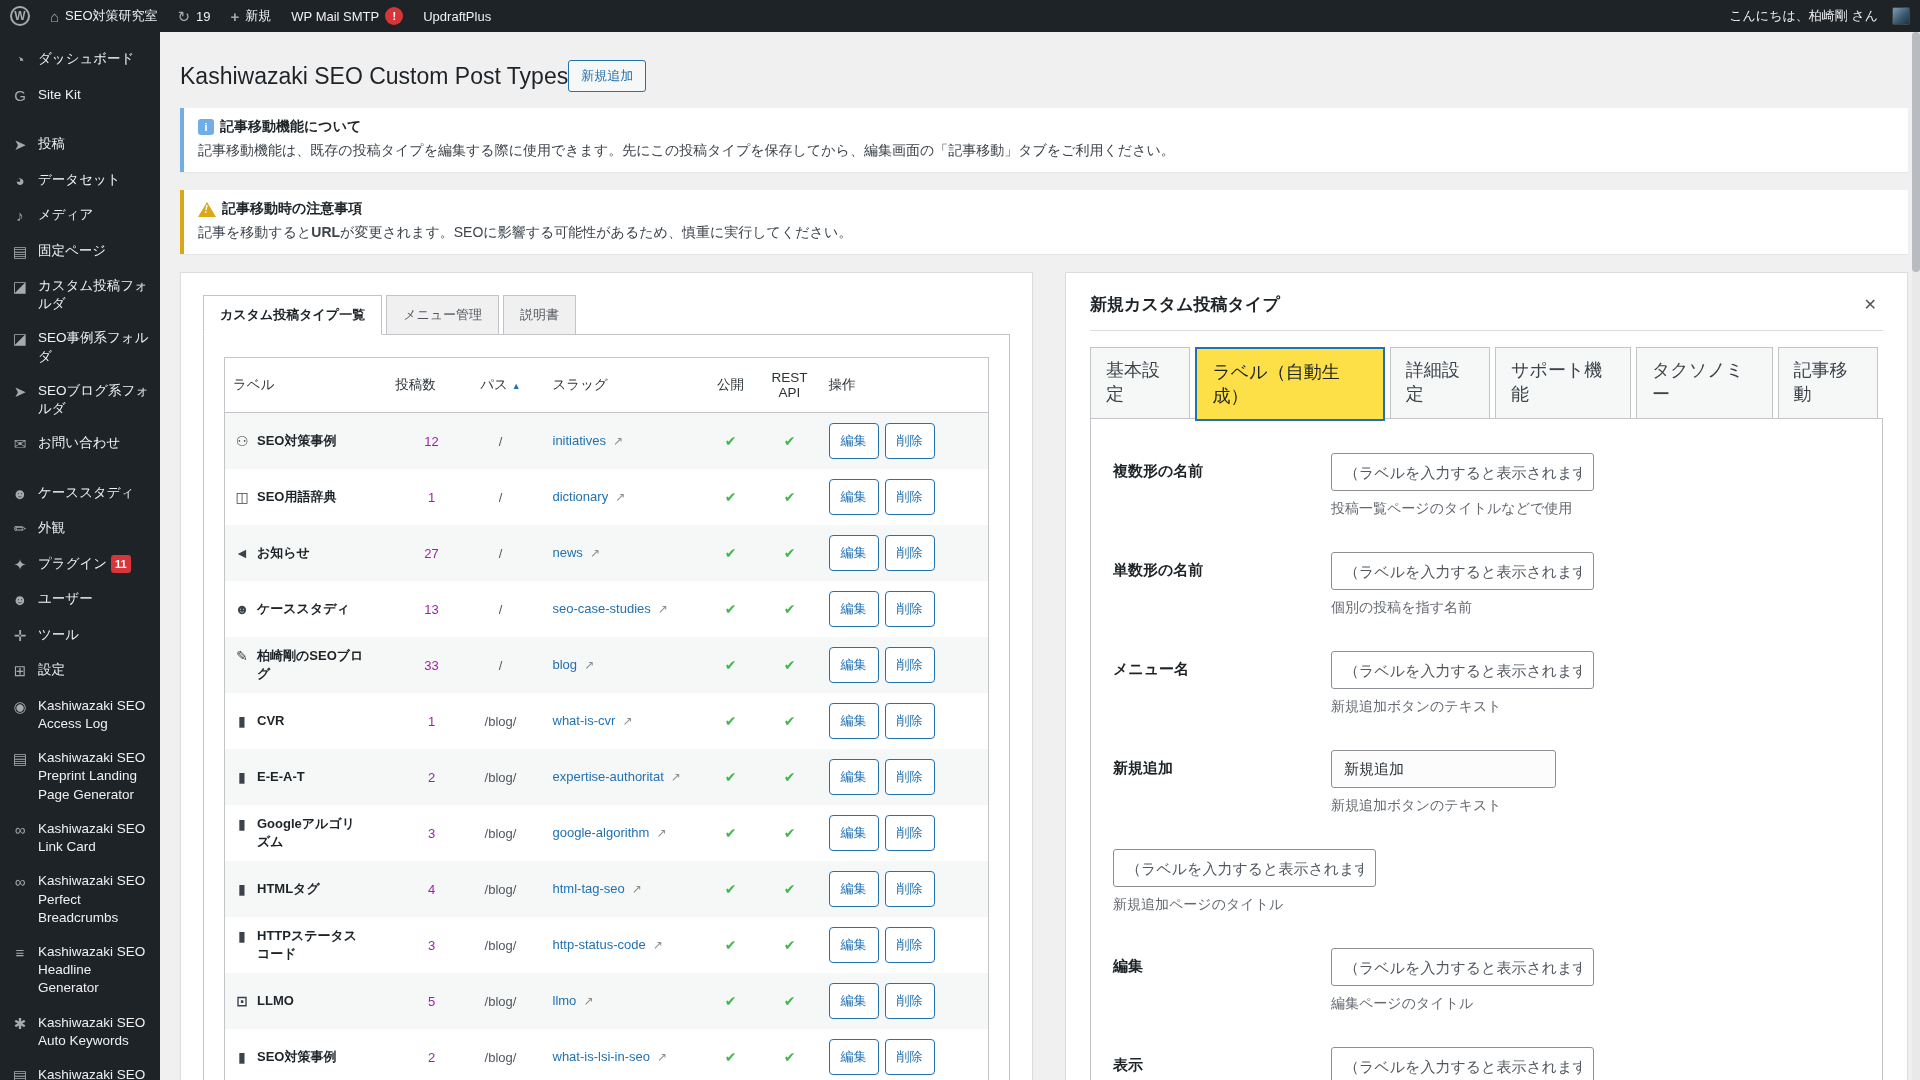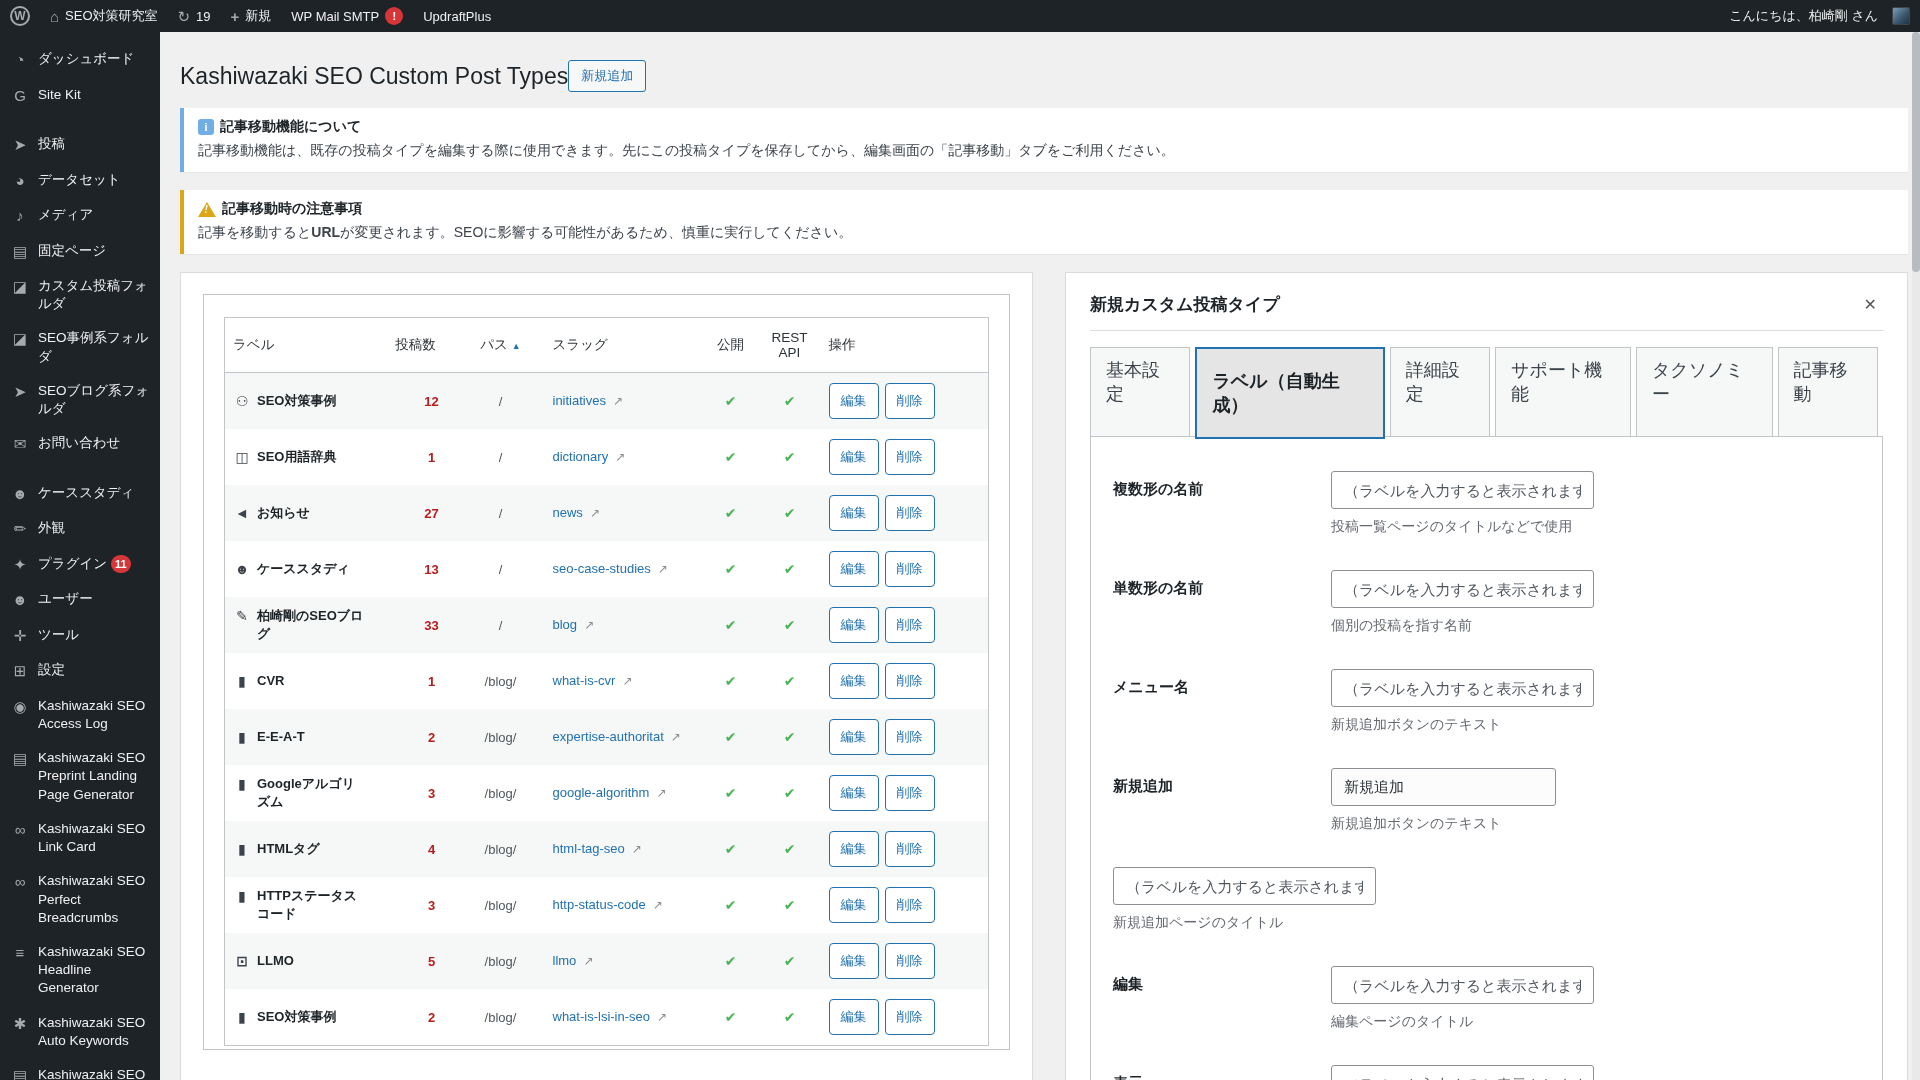--- a/index.html
+++ b/index.html
@@ -18,21 +18,21 @@
     display:inline-flex; align-items:center; justify-content:center; font-size:11px; font-weight:bold; }
   .avatar { width:18px; height:18px; margin-left:8px; border-radius:2px;
     background:linear-gradient(135deg,#7e9db5 0%,#3d5a70 55%,#1f3242 100%); border:1px solid #444; }
 
   
   .layout { display:flex; padding-top:32px; height:1080px; }
   #sidebar { width:160px; min-width:160px; background:#1d2327; height:1048px; overflow:hidden; padding-top:10px; }
   .sb-item { display:flex; gap:8px; padding:8px 6px 8px 10px; color:#f0f0f1; font-size:13.5px; line-height:1.35; cursor:pointer; }
   .sb-item.sep { margin-top:14px; }
   .sb-ico { width:20px; min-width:20px; text-align:center; color:#a7aaad; font-size:15px; line-height:1.3; }
-  .sb-badge { background:#d63638; color:#fff; border-radius:9px; min-width:18px; height:18px; padding:0 4px;
+  .sb-badge { background:#d63638; color:#fff; border-radius:3px; min-width:18px; height:18px; padding:0 4px;
     display:inline-flex; align-items:center; justify-content:center; font-size:11px; font-weight:bold; margin-left:4px; }
 
   main { flex:1; padding:28px 12px 0 20px; overflow:hidden; }
 
   
   .title-row { display:flex; align-items:center; margin-bottom:16px; }
   h1 { font-size:23px; font-weight:400; color:#1d2327; }
   .add-new-btn { font-size:13px; color:#2271b1; background:#f6f7f7; border:1px solid #2271b1;
     border-radius:3px; padding:6px 12px; cursor:pointer; }
 
@@ -64,36 +64,36 @@
   
   table { width:100%; border-collapse:collapse; border:1px solid #c3c4c7; font-size:13px; }
   th { text-align:left; font-weight:400; color:#2c3338; padding:12px 8px; border-bottom:1px solid #c3c4c7; background:#fff; font-size:13.5px; }
   td { padding:10px 8px; vertical-align:middle; }
   tr.striped td { background:#f6f7f7; }
   .col-count,.col-path,.col-check { text-align:center; }
   th.col-rest { width:62px; }
   .sort-arrow { color:#2271b1; font-size:9px; margin-left:4px; }
   .row-label { font-weight:bold; color:#1d2327; display:flex; gap:6px; line-height:1.35; }
   .row-ico { color:#3c434a; font-size:14px; min-width:18px; text-align:center; }
-  .count-link { color:#b91c1c; font-weight:bold; cursor:pointer;margin-left:32px; }
+  .count-link { color:#a21caf; font-weight:normal; cursor:pointer;margin-left:32px; }
   .path-txt { color:#50575e; }
   .slug-link { color:#2271b1; cursor:pointer; line-height:1.5; word-break:break-all; }
   .ext-ico { color:#8c8f94; font-size:12px; margin-left:4px; }
   .check { color:#46b450; font-size:14px; font-weight:bold; }
   .row-btn { font-size:13px; color:#2271b1; background:#fff; border:1px solid #2271b1; border-radius:4px;
     padding:8px 11px; cursor:pointer; margin-right:6px; white-space:nowrap; }
 
   
   .ed-head { display:flex; align-items:center; justify-content:space-between; padding-bottom:14px; border-bottom:1px solid #dcdcde; }
   .ed-title { font-size:17px; font-weight:bold; }
   .close-btn { color:#50575e; font-size:16px; font-weight:bold; cursor:pointer; padding:2px 6px; }
   .tabs2 { display:flex; margin-top:16px; }
   .tab2 { font-size:18px; padding:10px 15px; border:1px solid #c3c4c7; background:#f6f7f7; color:#3c434a;
     margin-right:5px; cursor:pointer; }
-  .tab2.active { background:#e5e5e5; border:2px solid #2271b1; color:#1d2327; padding:20px 15px; margin-bottom:-2px; z-index:2;font-weight:bold; }
+  .tab2.active { background:#fde047; border:2px solid #2271b1; color:#1d2327; padding:11px 15px; margin-bottom:-2px; z-index:2; }
   .ed-form { border:1px solid #c3c4c7; border-bottom:none; margin-top:-1px; padding:34px 0 0 22px; height:684px; overflow:hidden; }
   .field-row { display:flex; margin-bottom:34px; }
   .field-label { width:218px; min-width:218px; font-size:15px; font-weight:bold; color:#1d2327; padding-top:9px; }
   .field-input { width:263px; height:38px; border:1px solid #8c8f94; border-radius:3px; font-size:15px;
     padding:0 12px; color:#2c3338; font-family:inherit; background:#fff; }
   .field-input.filled { width:225px; background:#fcfcfc; }
   .field-input::placeholder { color:#50575e; opacity:1; }
   .field-help { font-size:14px; color:#646970; margin-top:9px; }
 
   
@@ -251,20 +251,25 @@
       <div class="notice-title">
           <i class="warn-ico"></i>
           <span>記事移動時の注意事項</span>
         </div>
       <div class="notice-body"><span>記事を移動すると</span><b>URL</b><span>が変更されます。SEOに影響する可能性があるため、慎重に実行してください。</span></div>
     </div>
 
     <div class="columns">
 
       <section class="card list-card">
+        <div class="tabs" id="list-tabs">
+            <div class="tab active">カスタム投稿タイプ一覧</div>
+            <div class="tab">メニュー管理</div>
+            <div class="tab">説明書</div>
+          </div>
         <div class="content-box">
           <table>
             <thead>
               <tr>
                 <th style="width:150px;">ラベル</th>
                 <th class="col-count" style="width:82px;">投稿数</th>
                 <th class="col-path" style="width:88px;"><span>パス</span><span class="sort-arrow">▲</span></th>
                 <th style="width:158px;">スラッグ</th>
                 <th class="col-check" style="width:56px;">公開</th>
                 <th class="col-check col-rest">REST API</th>

